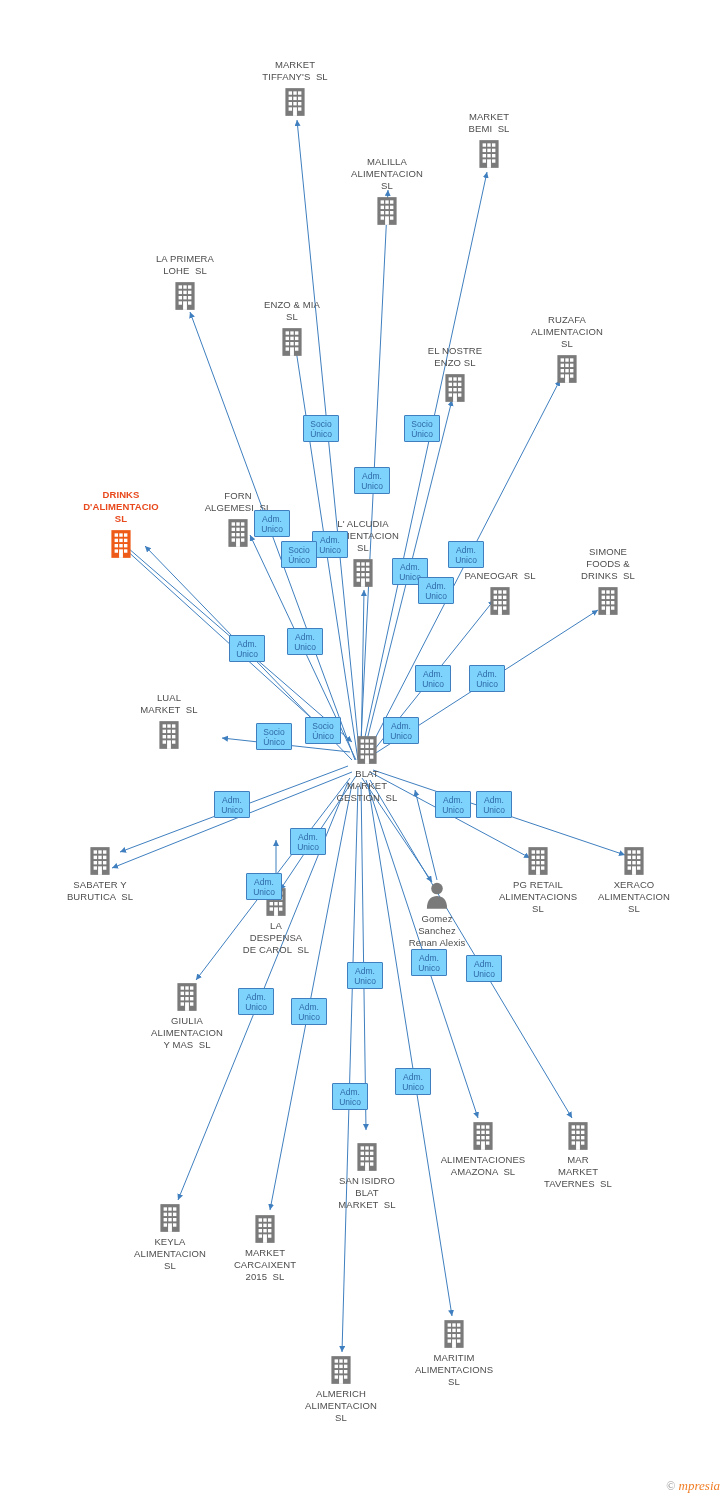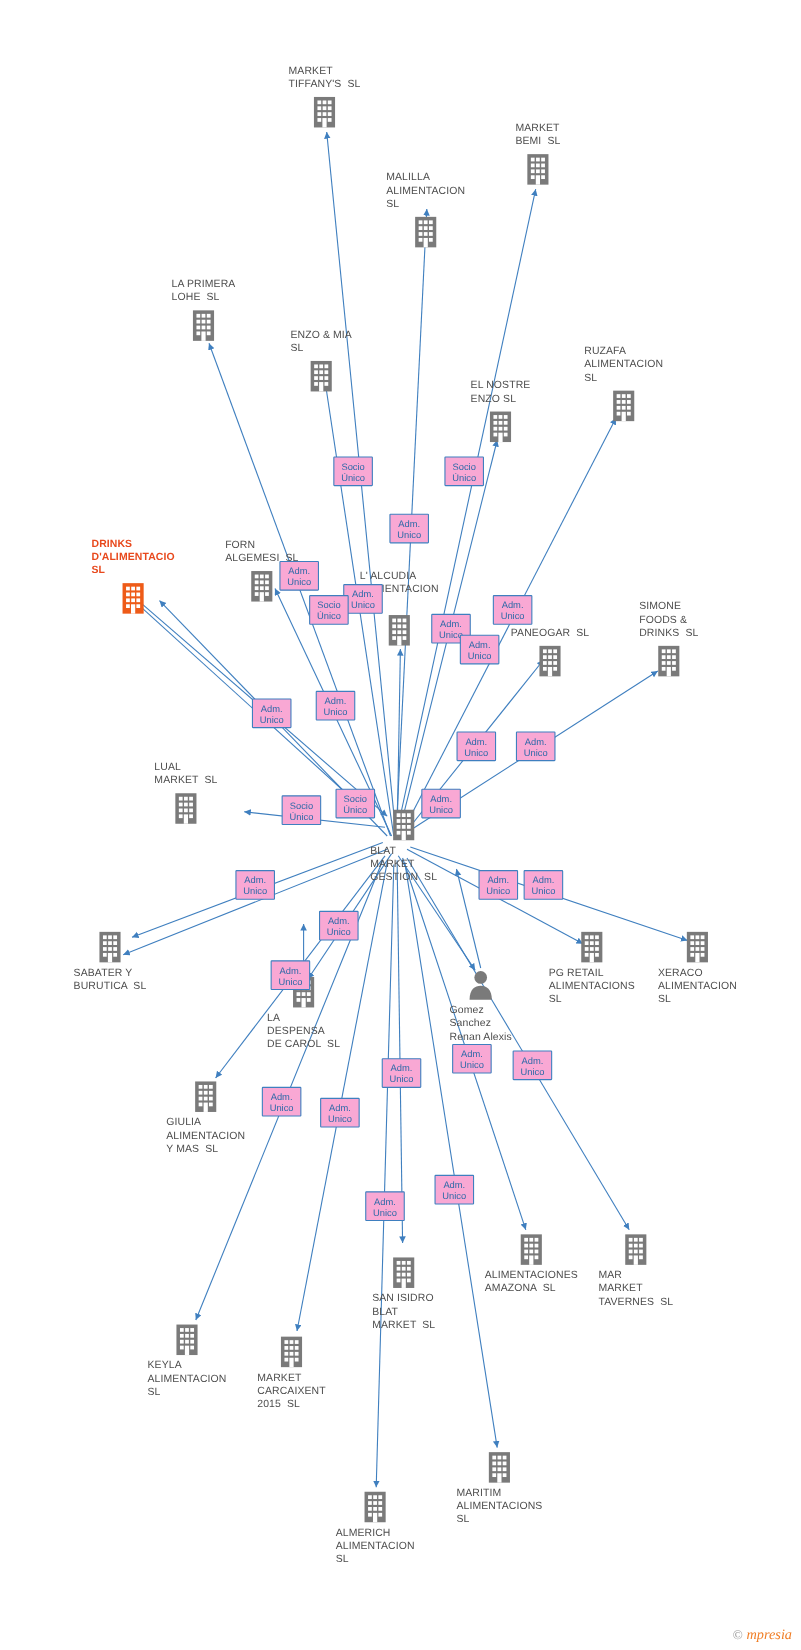--- a/index.html
+++ b/index.html
@@ -11,33 +11,34 @@
     overflow:hidden;
   }
   #canvas{position:absolute;left:0;top:0;width:728px;height:1500px;}
   svg.edges{position:absolute;left:0;top:0;width:728px;height:1500px;}
   .node{position:absolute;}
   .node .icon{display:block;}
   .node .label{
     position:absolute;
     left:50%;
     transform:translateX(-50%);
+    text-align:center;
     font-size:9.5px;
     line-height:12px;
     color:#4d4d4d;
     white-space:pre;
     letter-spacing:0.1px;
   }
   .node.center .label{color:#e8491d;font-weight:bold;}
   .node .label.below{top:100%;margin-top:2px;}
   .node .label.above{bottom:100%;margin-bottom:3px;}
   .tag{
     position:absolute;
     box-sizing:border-box;
-    background:#f9a8d4;
+    background:#7dd3fc;
     border:1px solid #3f7fbf;
     color:#2f6aa8;
     font-size:8.5px;
     line-height:10px;
     text-align:center;
     padding:3px 2px 2px;
     white-space:pre;
     border-radius:1px;
   }
   .watermark{

